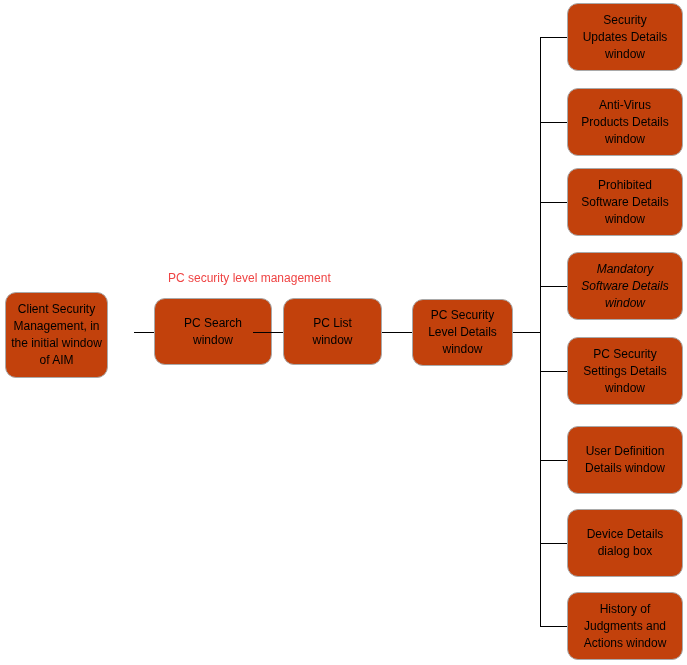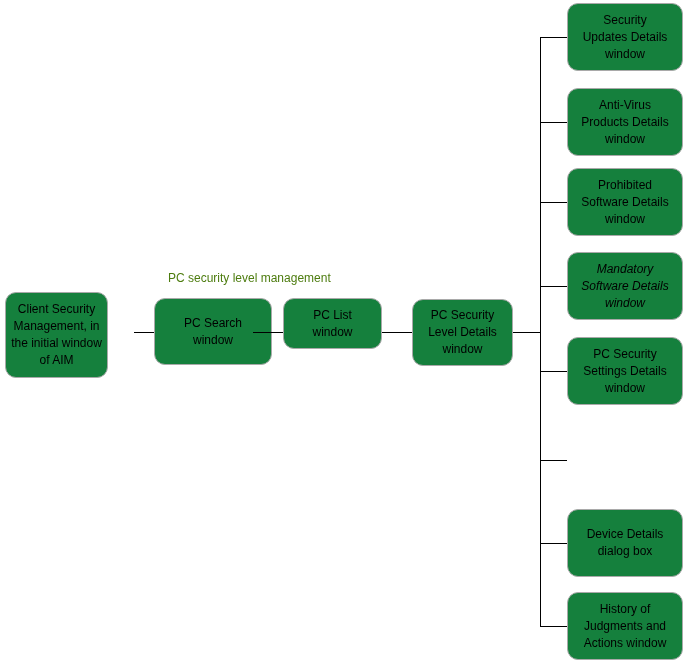--- a/index.html
+++ b/index.html
@@ -14,53 +14,53 @@
     background: #ffffff;
     font-family: "Liberation Sans", sans-serif;
     color: #000000;
     overflow: hidden;
   }
   .node {
     position: absolute;
     box-sizing: border-box;
     border: 1px solid #a9a9a9;
     border-radius: 11px;
-    background: #15803d;
+    background: #c2410c;
     display: flex;
     align-items: center;
     justify-content: center;
     text-align: center;
     font-size: 12px;
     line-height: 17px;
     white-space: pre-line;
     color: #000000;
   }
   .chart-title {
     position: absolute;
     left: 168px;
     top: 271px;
     font-size: 12px;
     line-height: 14px;
-    color: #4d7c0f;
+    color: #ef4444;
     white-space: nowrap;
   }
   .hline {
     position: absolute;
     height: 1px;
     background: #000000;
   }
   .vline {
     position: absolute;
     width: 1px;
     background: #000000;
   }
   
   .box-left    { left: 5px;   top: 292px; width: 103px; height: 86px; }
   .box-search  { left: 154px; top: 298px; width: 118px;  height: 67px; }
-  .box-list    { left: 283px; top: 298px; width: 99px;  height: 51px; }
+  .box-list    { left: 283px; top: 298px; width: 99px;  height: 67px; }
   .box-details { left: 412px; top: 299px; width: 101px; height: 67px; }
   
   .rbox { left: 567px; width: 116px; height: 68px; }
   .rbox-0 { top: 3px; }
   .rbox-1 { top: 88px; }
   .rbox-2 { top: 168px; }
   .rbox-3 { top: 252px; font-style: italic; }
   .rbox-4 { top: 337px; }
   .rbox-5 { top: 426px; }
   .rbox-6 { top: 509px; }
@@ -108,20 +108,22 @@
 window</div>
   <div class="node rbox rbox-2">Prohibited
 Software Details
 window</div>
   <div class="node rbox rbox-3">Mandatory
 Software Details
 window</div>
   <div class="node rbox rbox-4">PC Security
 Settings Details
 window</div>
+  <div class="node rbox rbox-5">User Definition
+Details window</div>
   <div class="node rbox rbox-6">Device Details
 dialog box</div>
   <div class="node rbox rbox-7">History of
 Judgments and
 Actions window</div>
 
   <div class="hline c-left-search"></div>
   <div class="hline c-search-list"></div>
   <div class="hline c-list-details"></div>
   <div class="hline c-details-trunk"></div>

